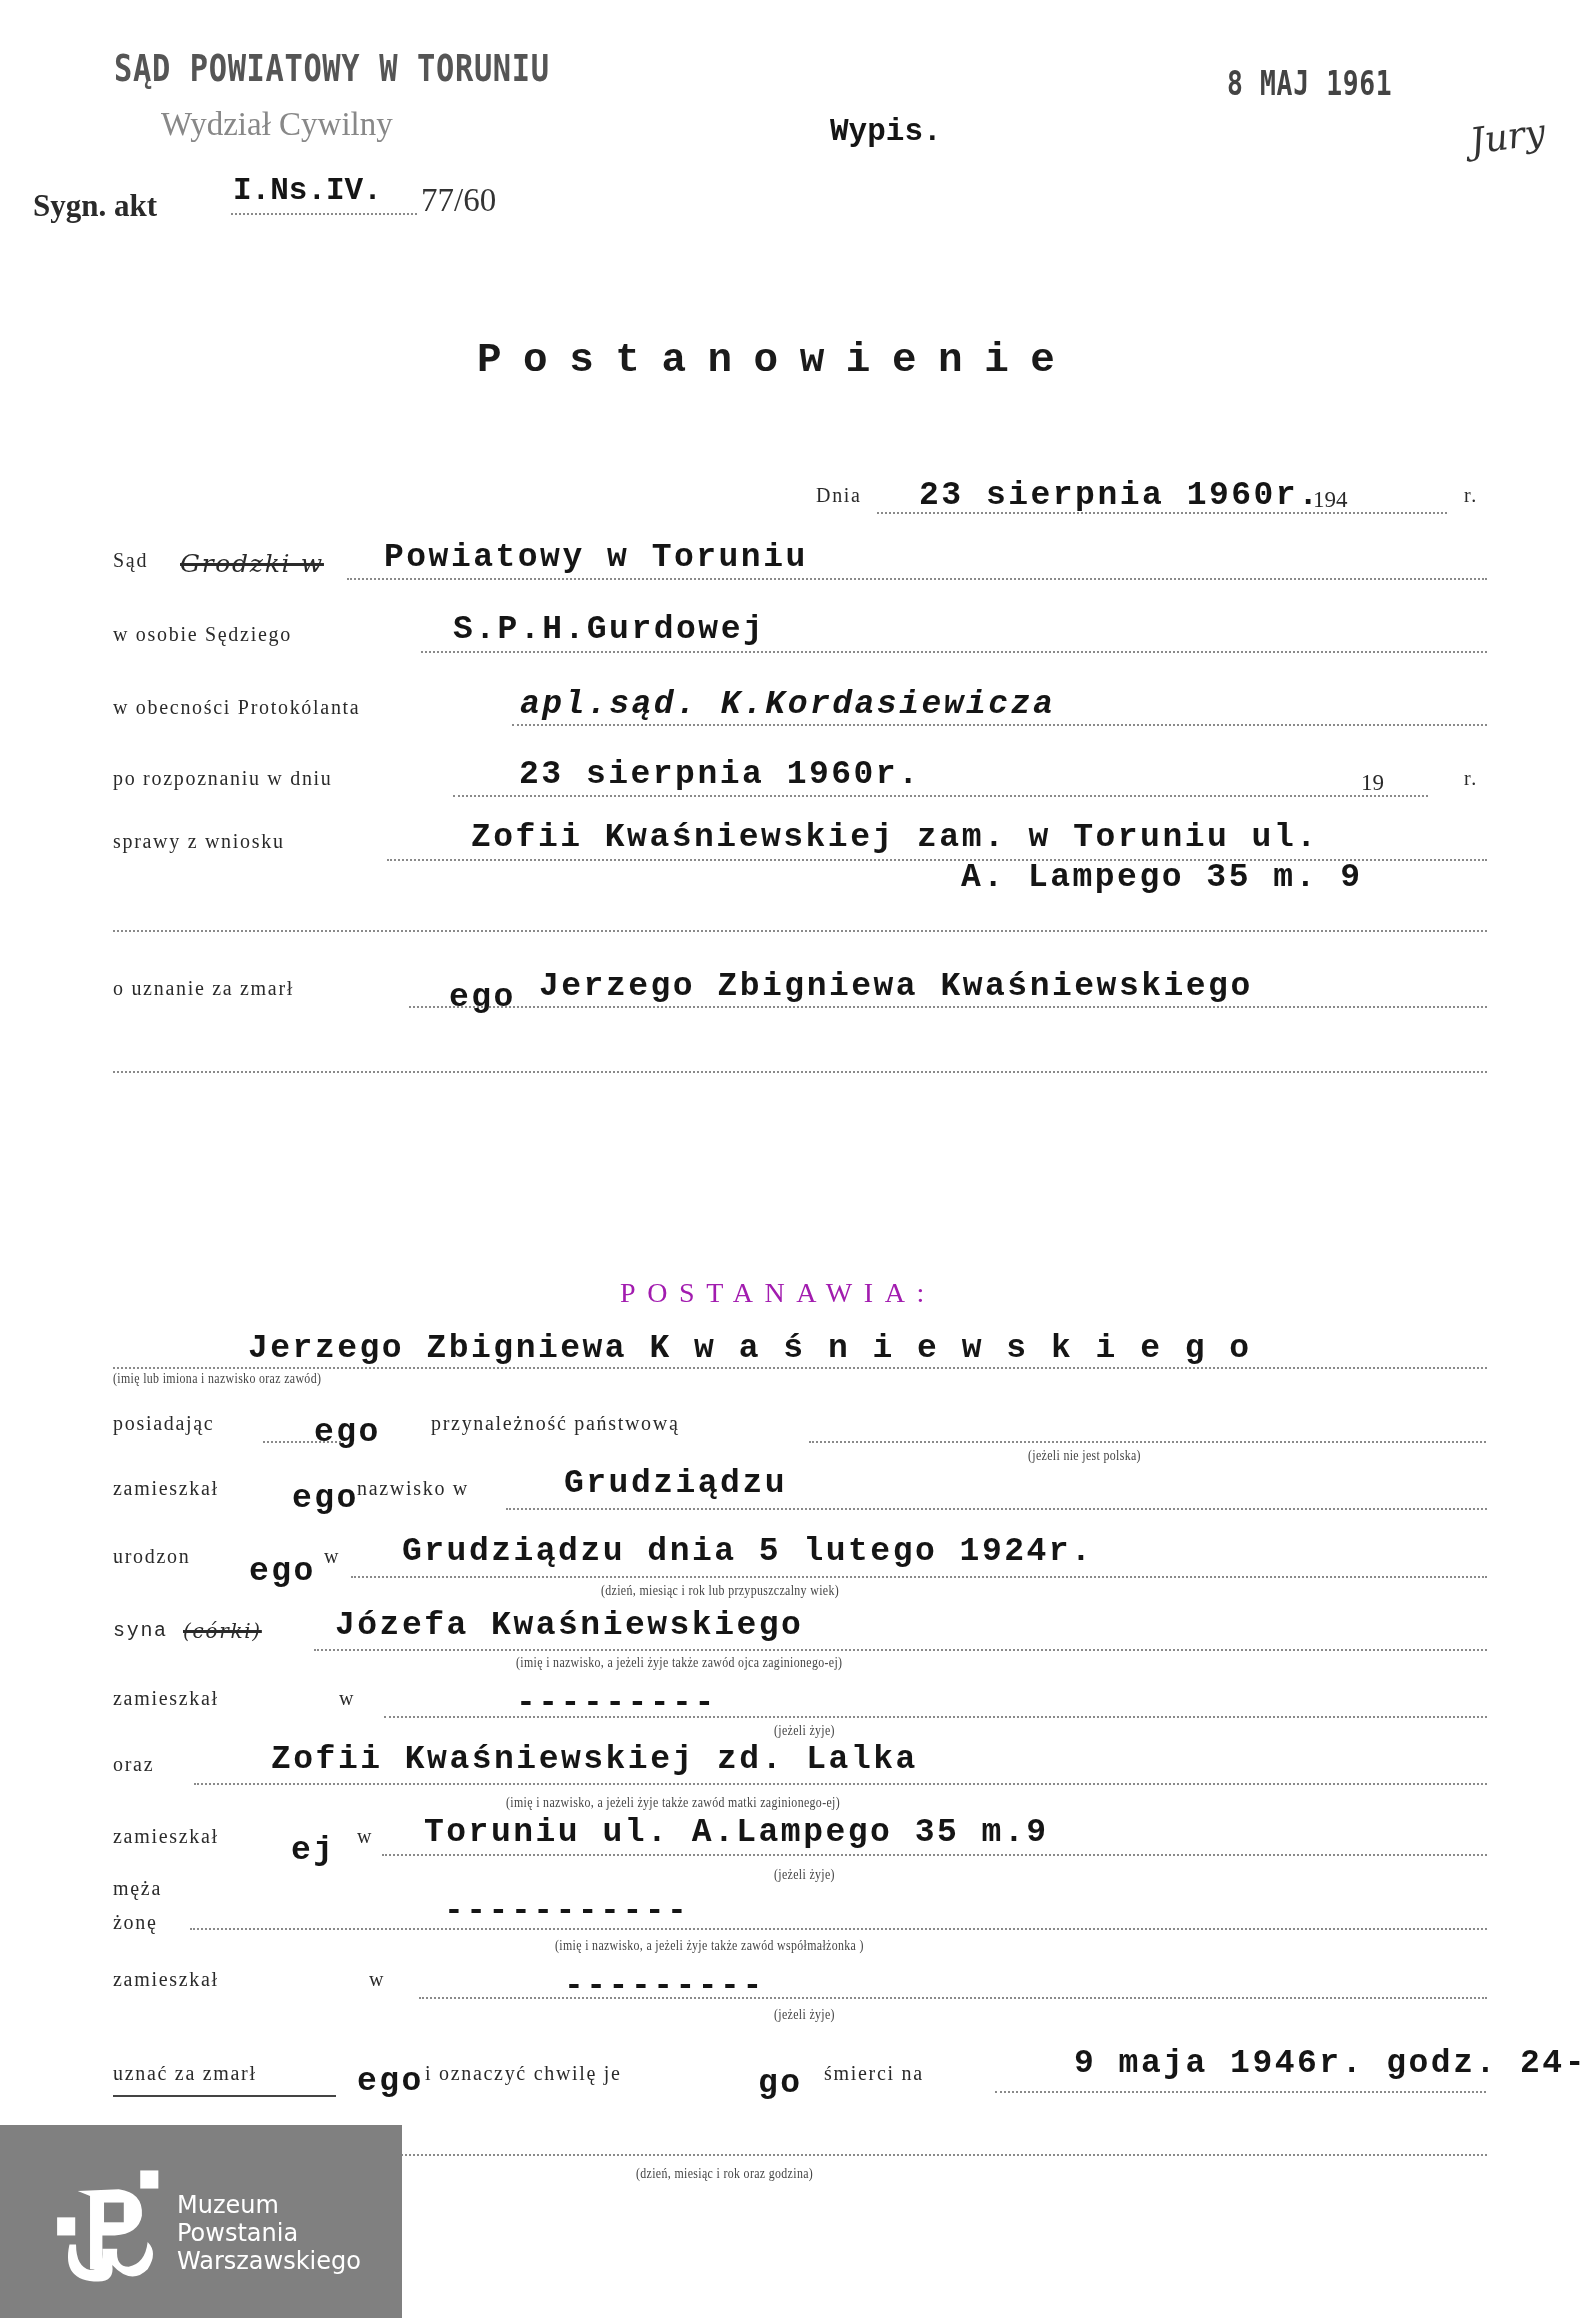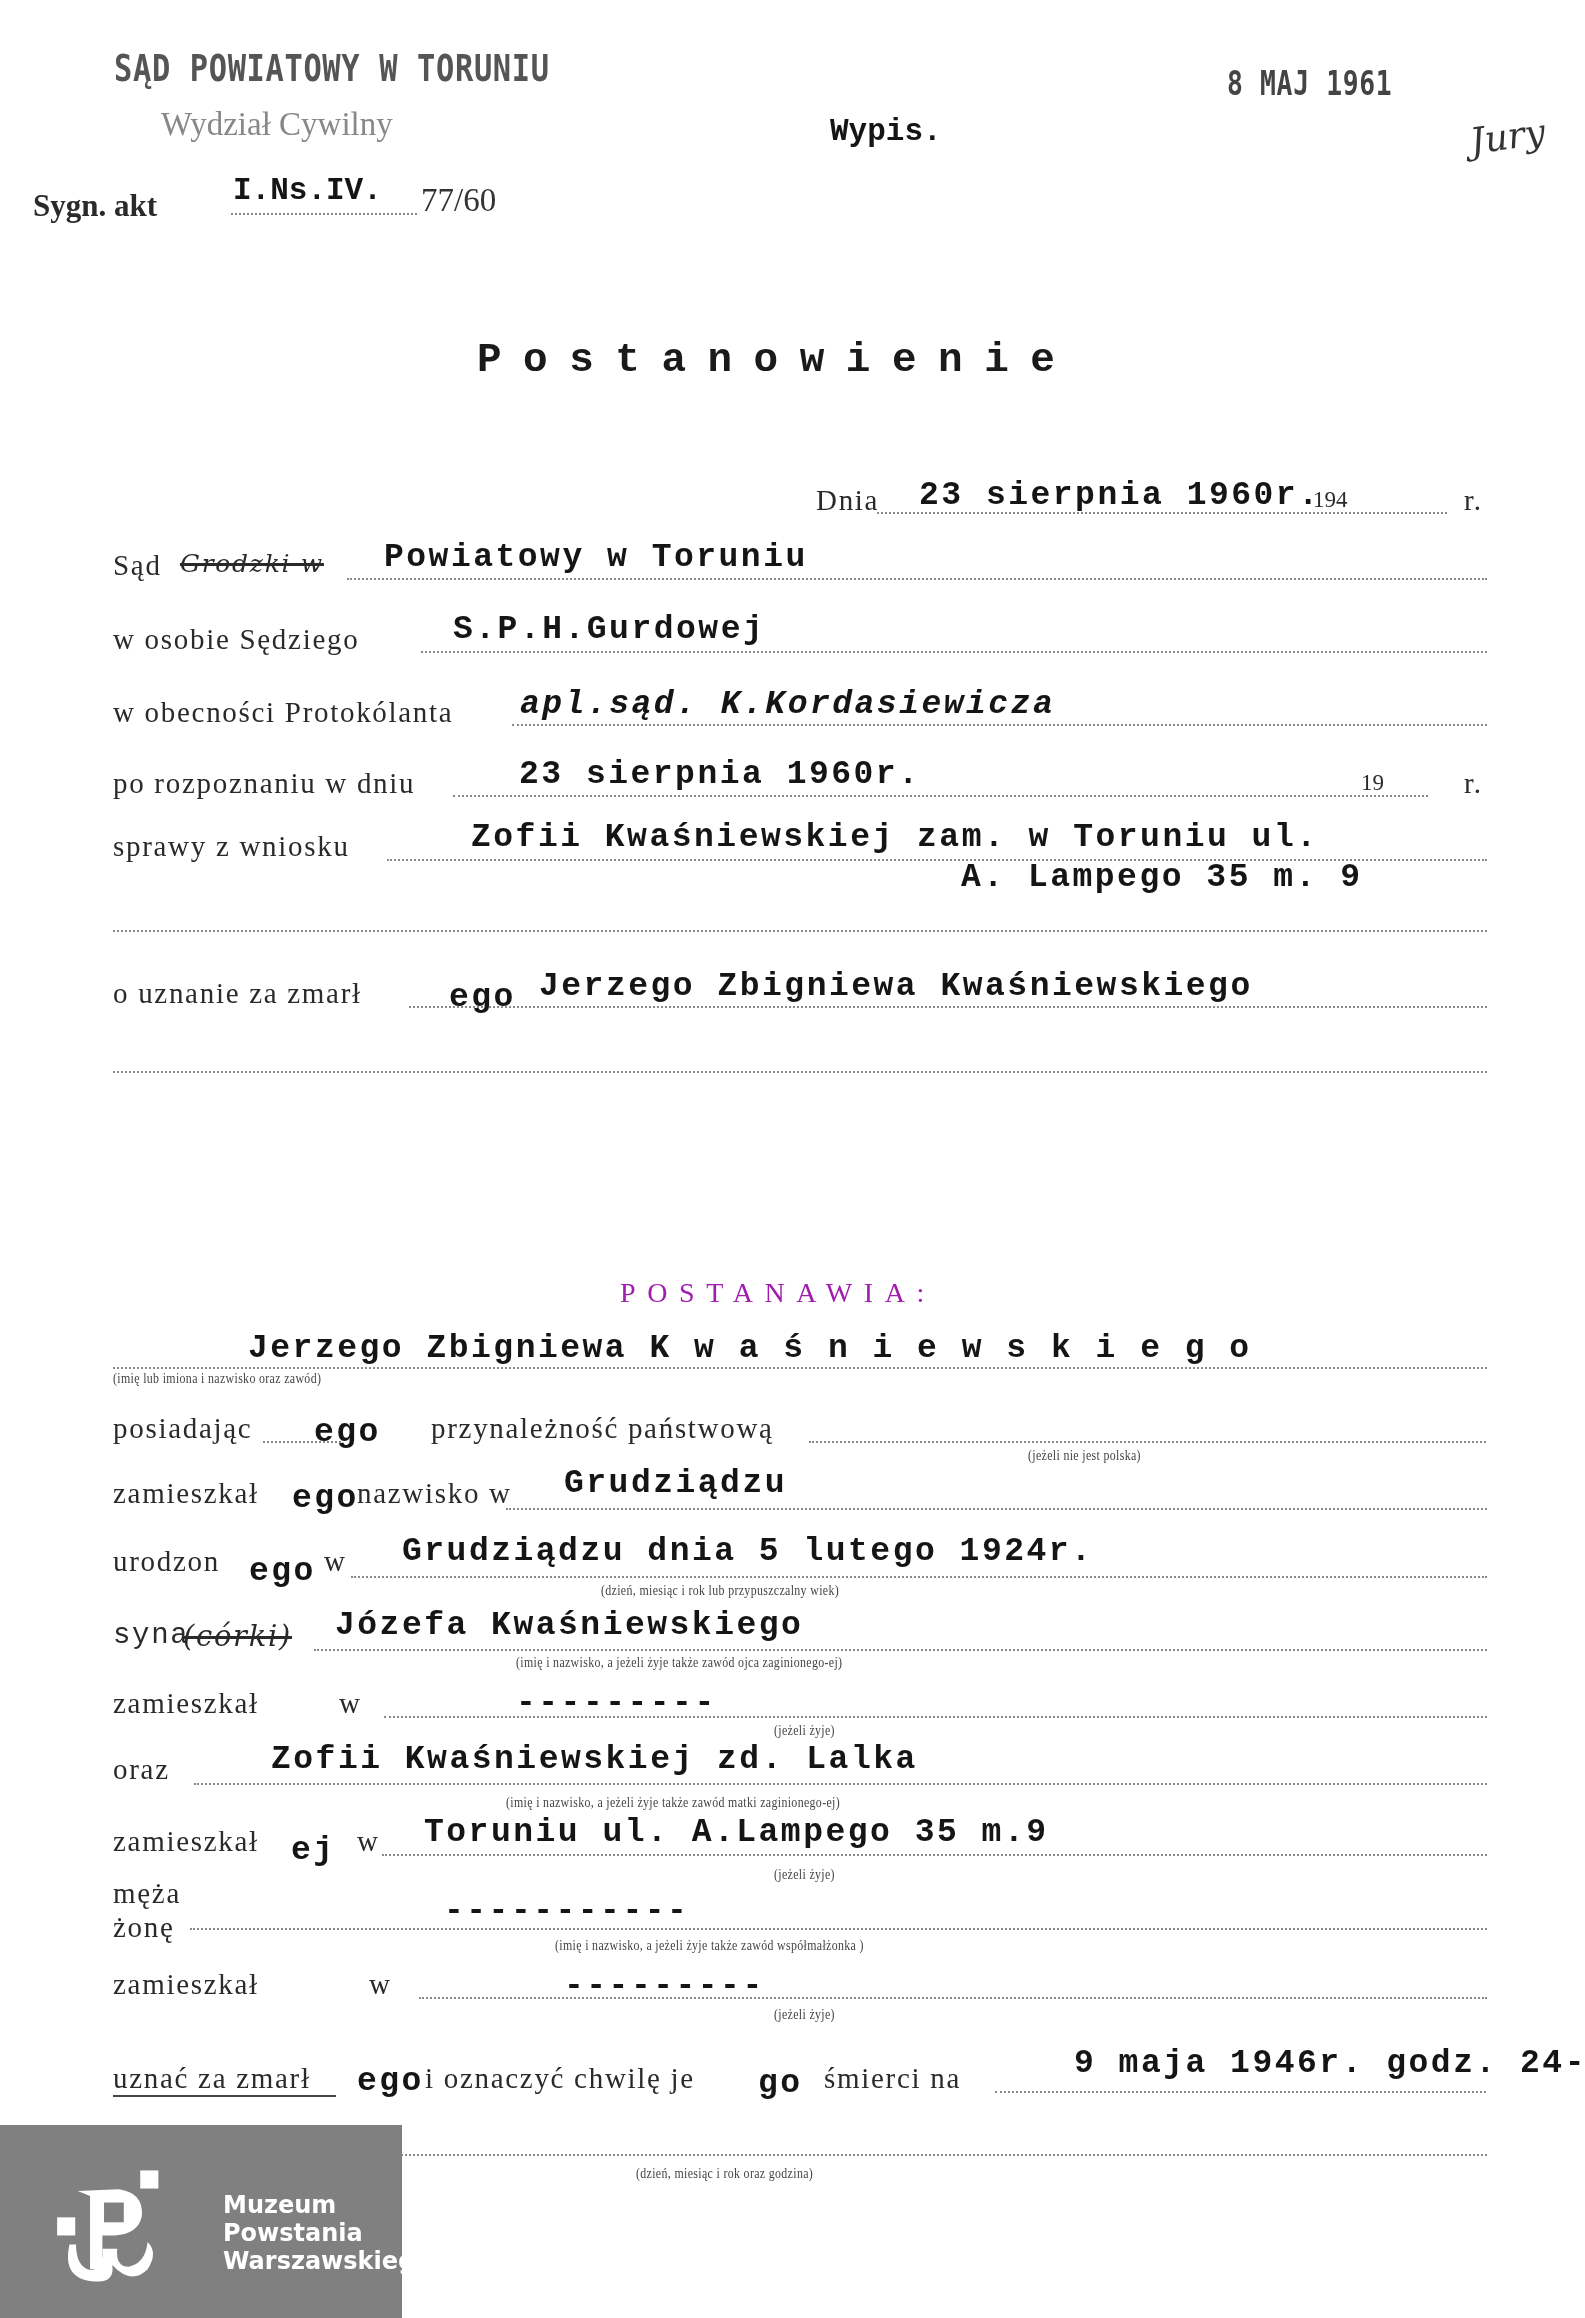--- a/index.html
+++ b/index.html
@@ -1,28 +1,28 @@
 <!DOCTYPE html>
 <html style="font-size:13.2px"><head>
 <meta charset="utf-8">
 <style>
   html, body { margin:0; padding:0; }
   body { width:1586px; height:2319px; background:#ffffff; position:relative; overflow:hidden; color:#1a1a1a; }
   .abs { position:absolute; white-space:nowrap; }
   .serif { font-family:"Liberation Serif", "DejaVu Serif", serif; color:#2a2a2a; }
   .type { font-family:"Liberation Mono", "DejaVu Sans Mono", monospace; font-weight:bold; color:#151515; }
   .stampfont { font-family:"DejaVu Sans Mono", "Liberation Mono", monospace; font-weight:bold; color:#555; letter-spacing:0.8px; transform:scaleX(0.8); transform-origin:left; }
-  .label { font-size:29px; letter-spacing:1.7px; }
+  .label { font-size:20px; letter-spacing:1.7px; }
   .typed { font-size:33px; letter-spacing:2.5px; }
   .hint { font-family:"Liberation Serif", serif; font-size:14px; color:#444; letter-spacing:0.4px; transform:scaleX(0.85); transform-origin:left; }
   .dots { position:absolute; height:0; border-bottom:2.5px dotted #8a8a8a; }
   .title { font-family:"Liberation Mono", monospace; font-weight:bold; font-size:41px; letter-spacing:21.5px; color:#1a1a1a; }
   .caps { font-family:"Liberation Serif", serif; font-size:28px; letter-spacing:11.6px; color:#a21caf; }
   .logo-box { position:absolute; left:0; top:2125px; width:402px; height:193px; background:#808080; }
-  .logo-text { position:absolute; left:177px; top:66px; font-family:"DejaVu Sans", sans-serif; font-weight:bold; font-size:24px; line-height:28px; color:#ffffff;margin-left:46px; }
+  .logo-text { position:absolute; left:177px; top:66px; font-family:"DejaVu Sans", sans-serif; font-weight:normal; font-size:24px; line-height:28px; color:#ffffff; }
   .strike { text-decoration:line-through; text-decoration-thickness:2.5px; }
   .hand { font-family:"DejaVu Serif", serif; font-style:italic; }
   .under { border-bottom:2.5px solid #444; }
 </style>
 </head>
 <body>
 
 <div class="abs stampfont" style="left:114px;top:46px;font-size:38px;">SĄD POWIATOWY W TORUNIU</div>
 <div class="abs serif" style="left:161px;top:106px;font-size:33px;color:#888;">Wydział Cywilny</div>
 

